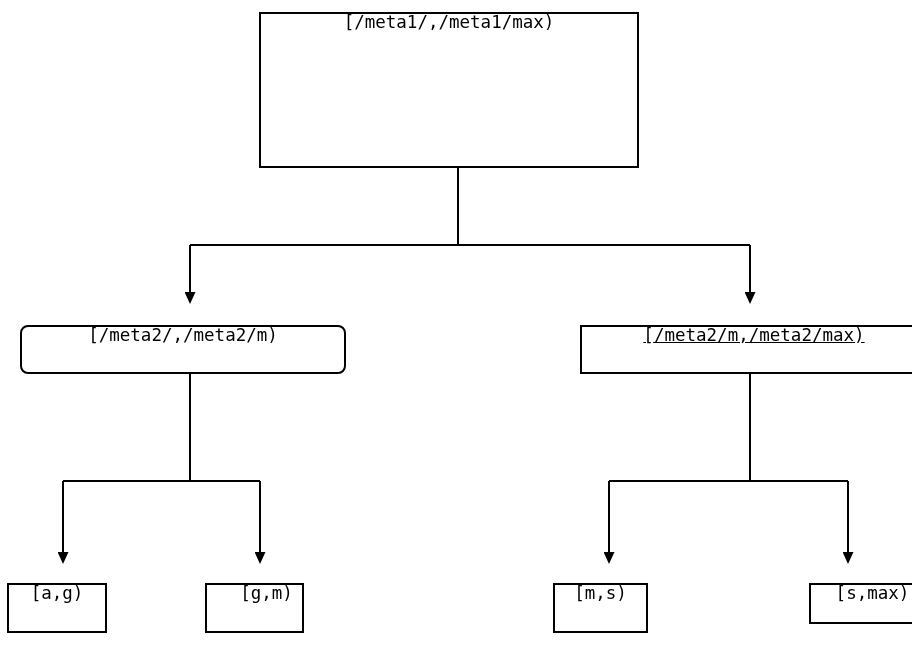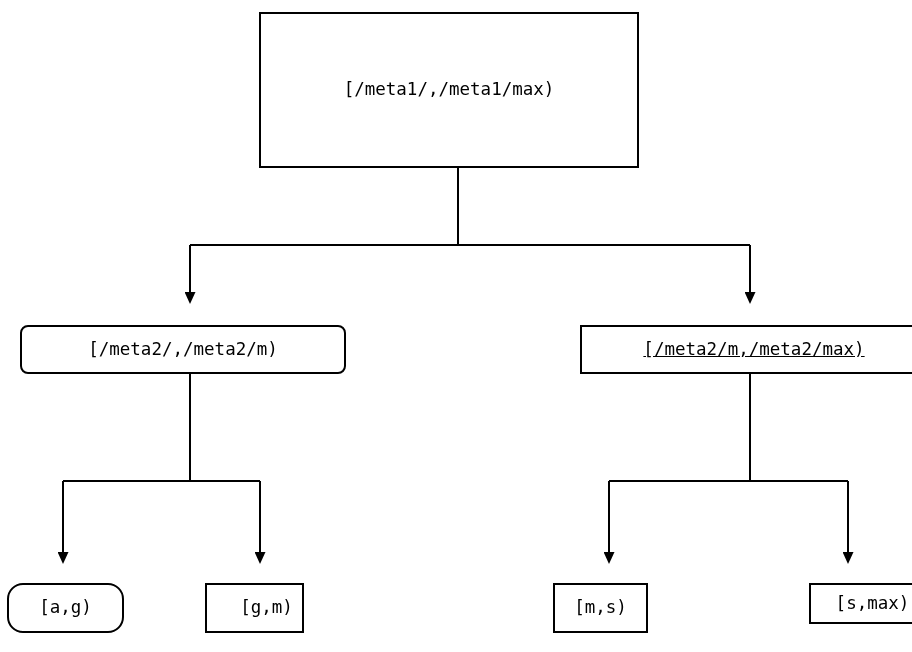--- a/index.html
+++ b/index.html
@@ -24,21 +24,21 @@
     top: 0;
     width: 912px;
     height: 652px;
   }
   .tree-node {
     position: absolute;
     box-sizing: border-box;
     border: 2px solid #000000;
     background: #ffffff;
     display: flex;
-    align-items: center;
+    align-items: flex-start;
     justify-content: center;
     color: #000000;
   }
   .node-label {
     font-family: "DejaVu Sans Mono", "Liberation Mono", monospace;
     font-size: 17.5px;
     line-height: 1;
     letter-spacing: 0px;
     white-space: pre;
     color: #000000;
@@ -62,23 +62,22 @@
     left: 580px;
     top: 325px;
     width: 348px;
     height: 49px;
     text-decoration: underline;
   }
   
   #node-leaf-ag {
     left: 7px;
     top: 583px;
-    width: 117px;
+    width: 100px;
     height: 50px;
-    border-radius: 16px;
   }
   #node-leaf-gm {
     left: 205px;
     top: 583px;
     width: 99px;
     height: 50px;
     padding-left: 24px;
   }
   #node-leaf-ms {
     left: 553px;

